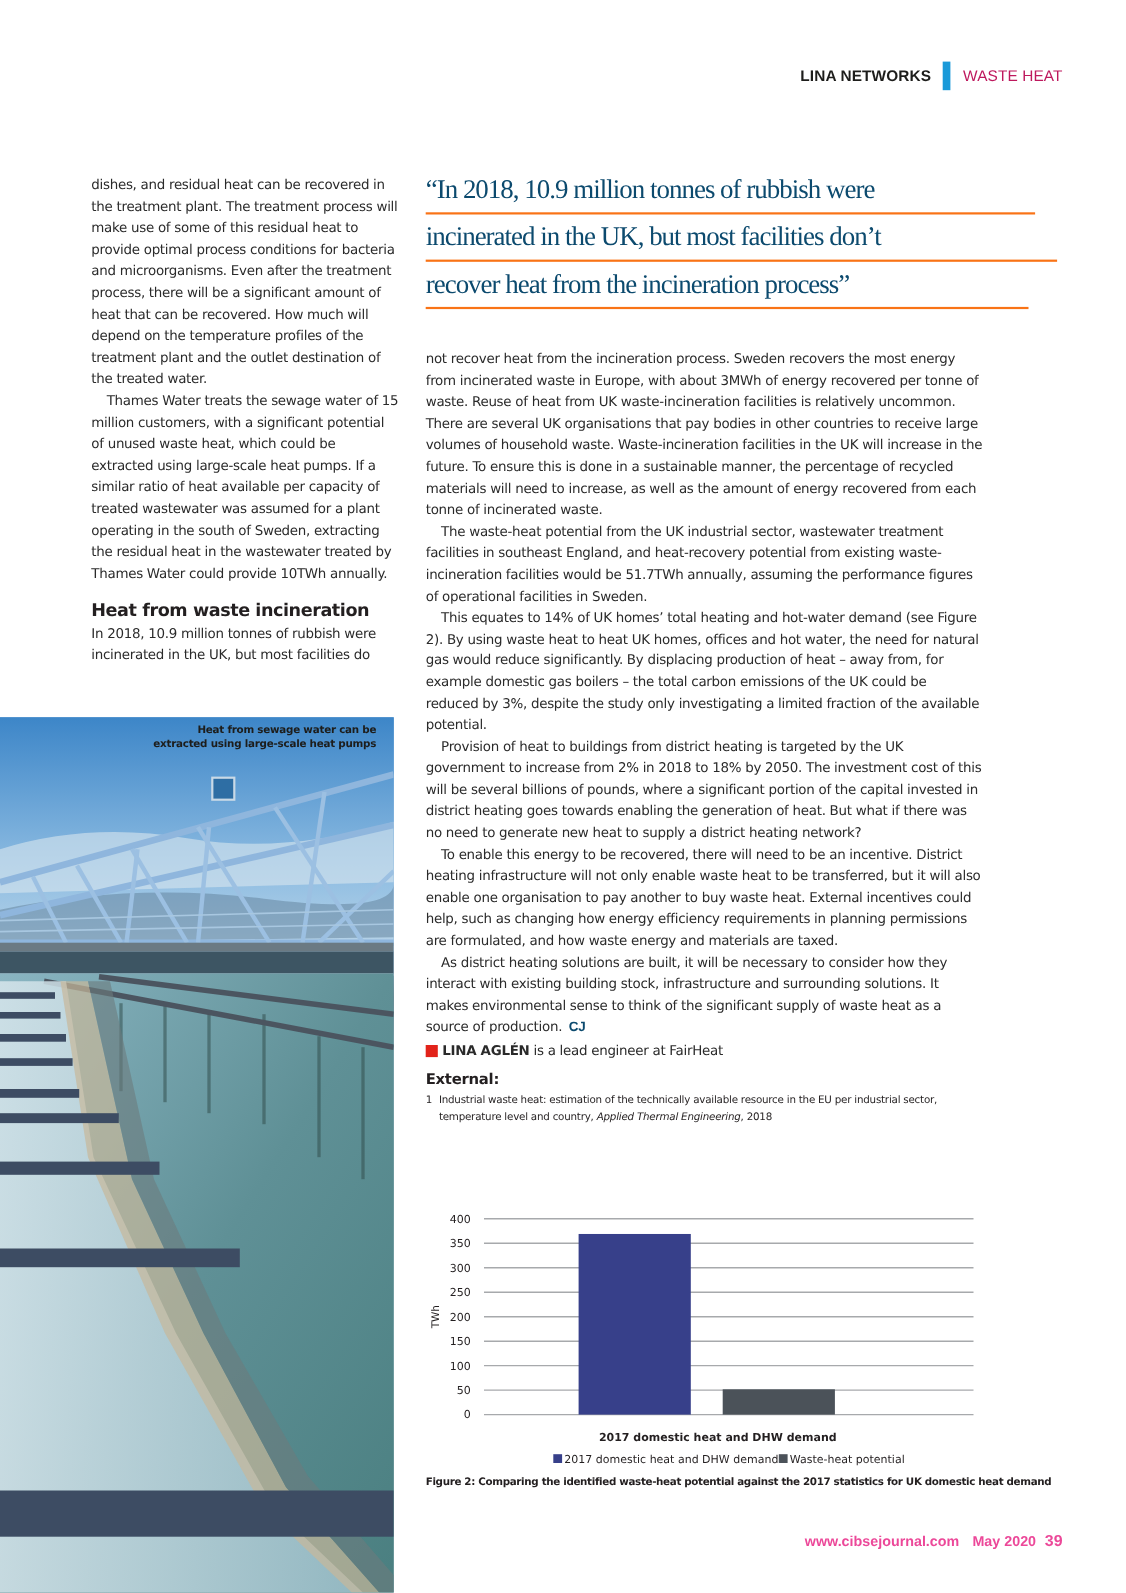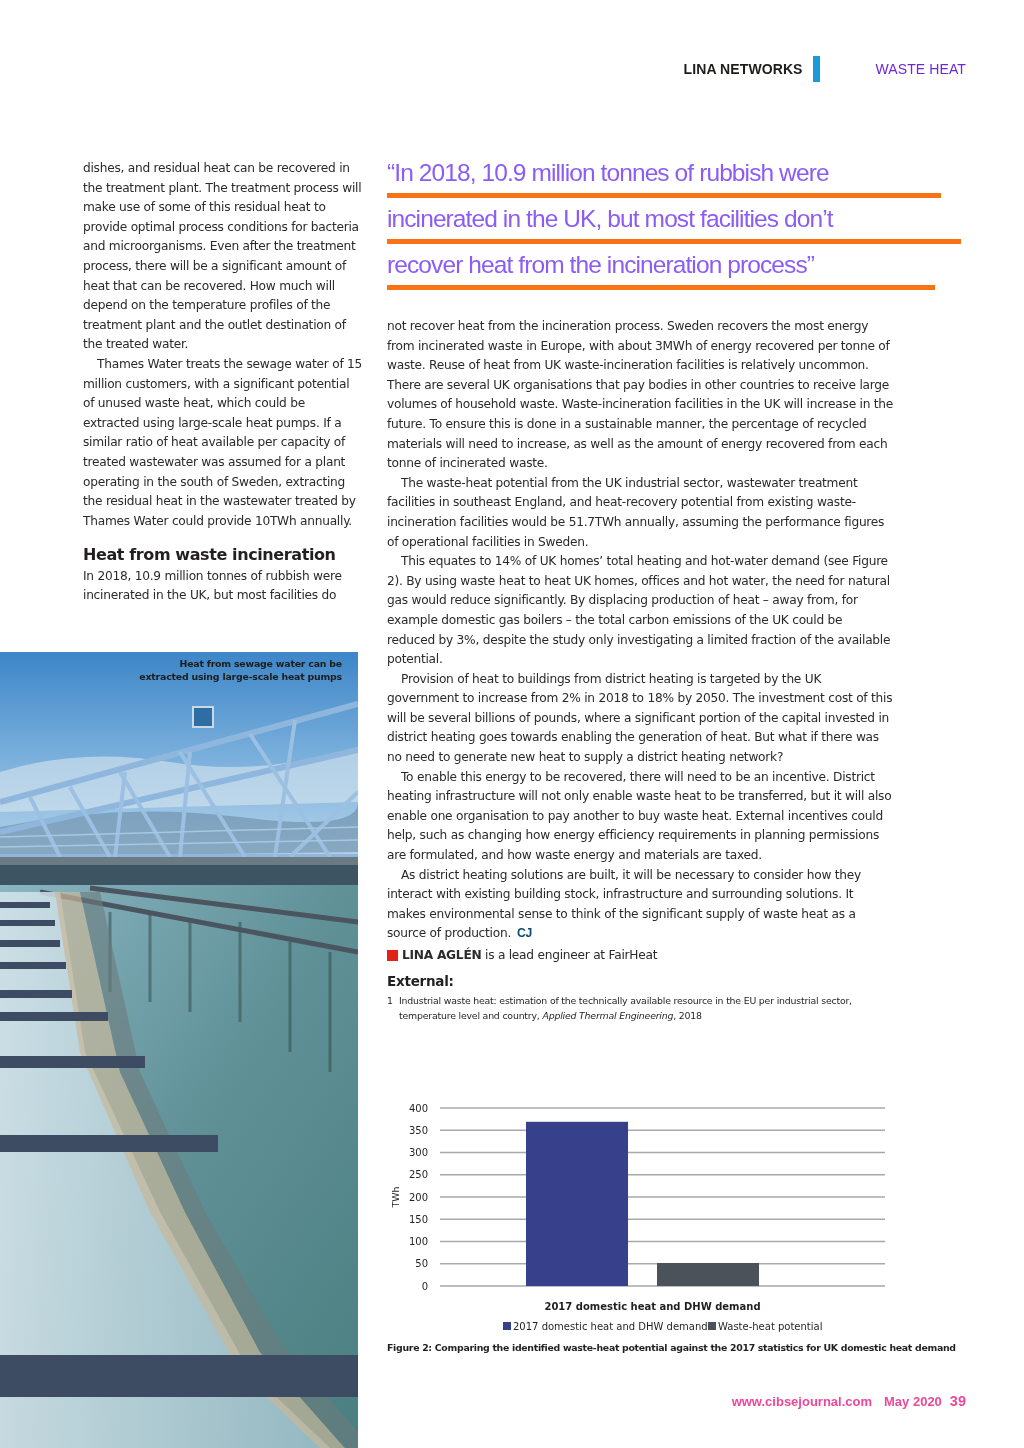--- a/index.html
+++ b/index.html
@@ -2,30 +2,30 @@
 <html><head>
 <meta charset="utf-8">
 <style>
   * { box-sizing: border-box; margin: 0; padding: 0; }
   html, body { width: 1024px; height: 1448px; background: #ffffff; overflow: hidden; }
   body { position: relative; font-family: "Liberation Sans", sans-serif; color: #231f20; }
 
   .running-head { position: absolute; top: 56px; right: 58px; display: flex; align-items: center; font-size: 14px; letter-spacing: 0.1px; }
   .running-head .section { font-weight: bold; color: #1d1d1b; }
   .running-head .bar { width: 7px; height: 26px; background: #1a9ad9; margin: 0 12px 0 10px; }
-  .running-head .topic { color: #6d28d9; margin-left: 44px; }
+  .running-head .topic { color: #be185d; }
 
   .body-text { font-family: "DejaVu Sans", sans-serif; font-size: 12.2px; line-height: 19.6px; color: #2a2a2a; letter-spacing: -0.25px; }
   .indent { text-indent: 14px; }
 
   .col-left { position: absolute; left: 83px; top: 159px; width: 280px; }
   .subhead { font-family: "DejaVu Sans", sans-serif; font-weight: bold; font-size: 16px; color: #231f20; margin-top: 14px; margin-bottom: 2px; letter-spacing: -0.4px; }
 
   .pull-quote { position: absolute; left: 387px; top: 152px; width: 580px; }
-  .pull-quote .pq-line { font-family: Liberation Sans, sans-serif; font-size: 24.5px; color: #8b5cf6; line-height: 40px; letter-spacing: -0.9px; white-space: nowrap; border-bottom: 5px solid #f97316; display: block; padding-top: 1px; }
+  .pull-quote .pq-line { font-family: Liberation Serif, serif; font-size: 24.5px; color: #0c4a6e; line-height: 40px; letter-spacing: -0.9px; white-space: nowrap; border-bottom: 2px solid #f97316; display: block; padding-top: 1px; }
   .pq-line.l1 { width: 554px; }
   .pq-line.l2 { width: 574px; }
   .pq-line.l3 { width: 548px; }
 
   .col-right { position: absolute; left: 387px; top: 317px; width: 506px; }
   .cj { color: #0c4a6e; font-weight: bold; font-family: "Liberation Sans", sans-serif; margin-left: 6px; }
   .bio { margin-top: 2px; display: flex; align-items: center; }
   .bio .sq { width: 11px; height: 11px; background: #e2231a; margin-right: 4px; display: inline-block; }
   .bio .name { font-weight: bold; }
   .ref-head { font-family: "DejaVu Sans", sans-serif; font-weight: bold; font-size: 13.5px; margin-top: 6px; color: #231f20; }

